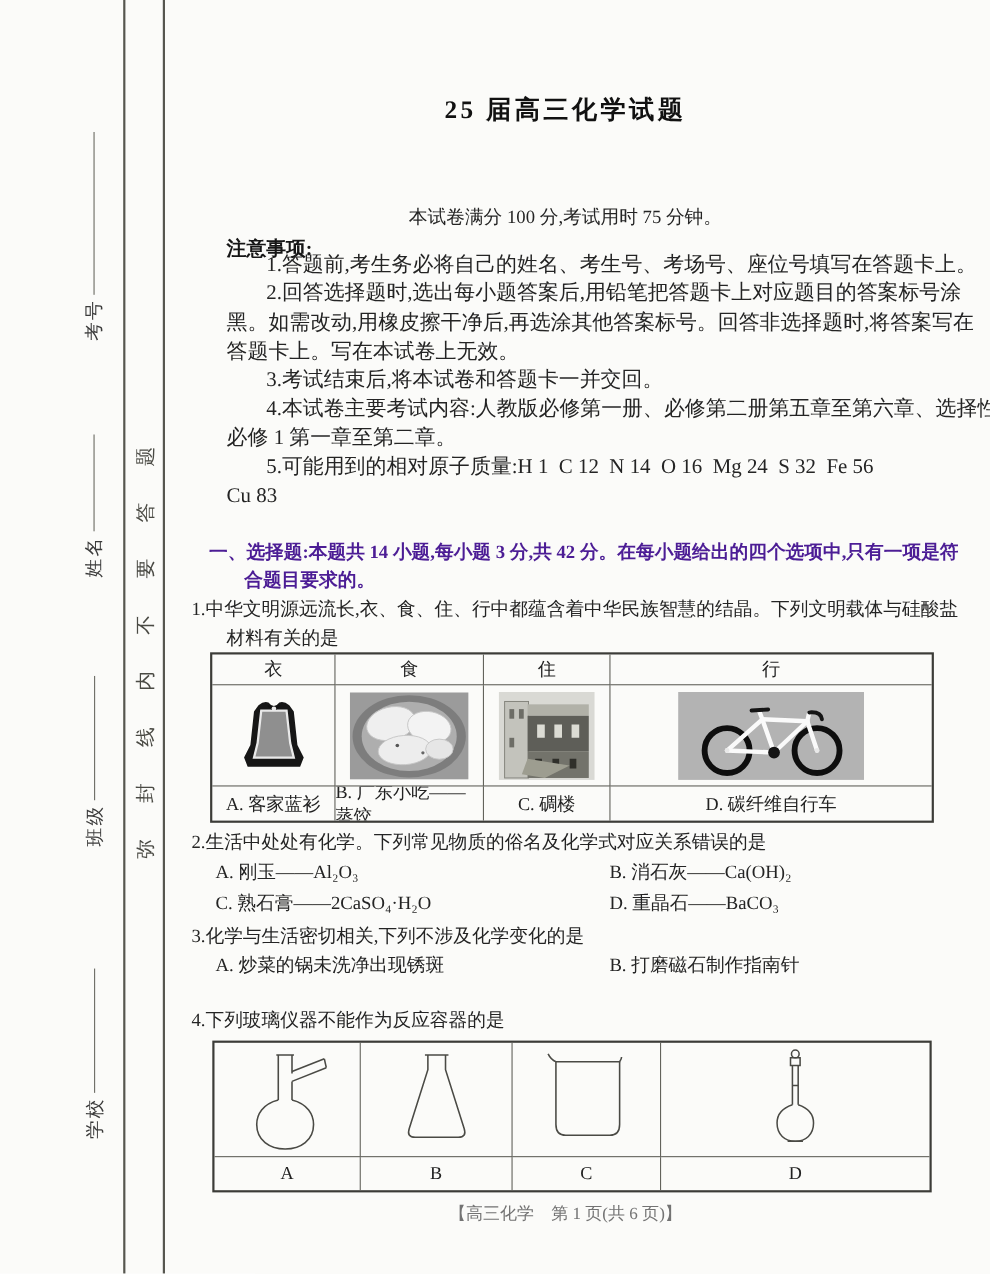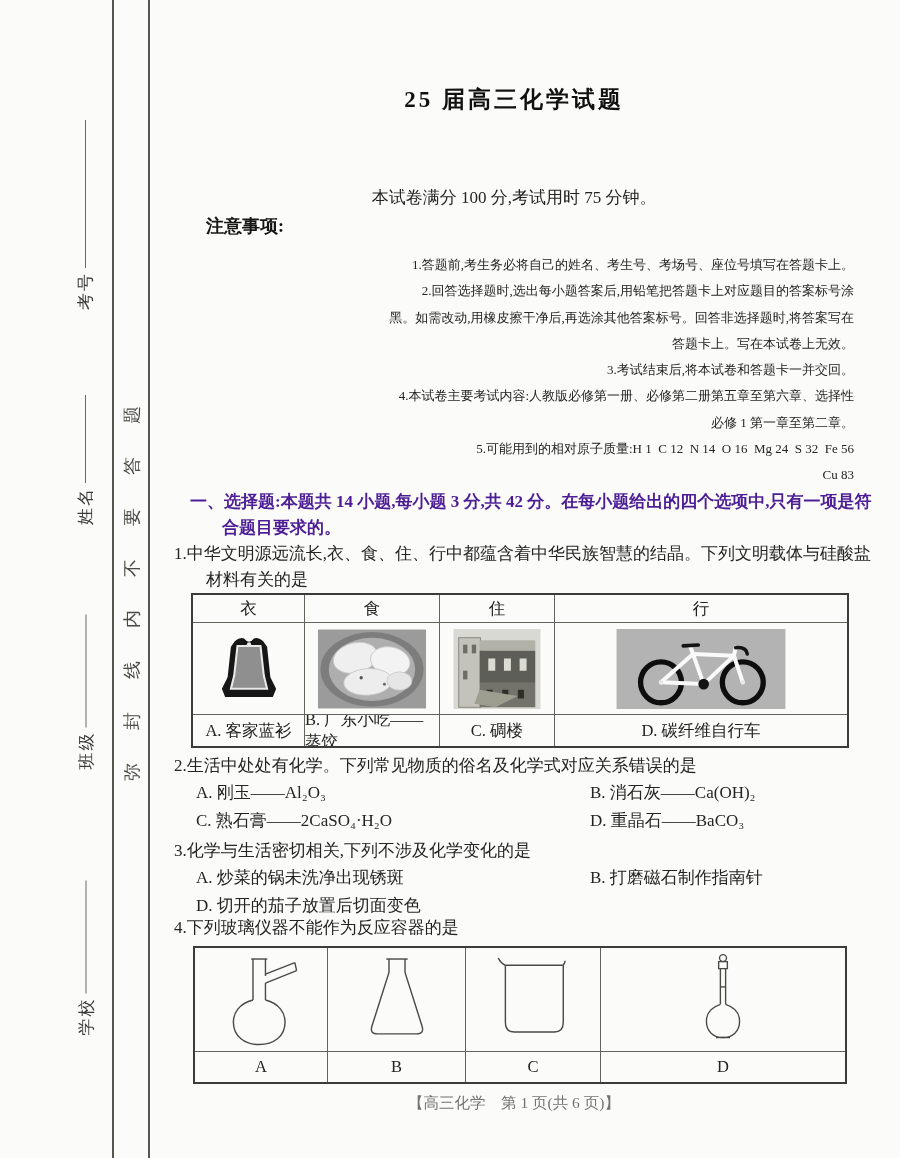--- a/index.html
+++ b/index.html
@@ -32,31 +32,31 @@
   
   .main { position:absolute; left:174px; top:0; width:690px; height:100%; }
   .abs { position:absolute; }
   .line { white-space:pre; }
   .exam-title {
     top:84px; left:0; width:680px; text-align:center;
     font-size:23px; font-weight:bold; letter-spacing:3px; color:#111;
   }
   .exam-info { top:186px; left:0; width:680px; text-align:center; font-size:17px; }
   .notice-head { top:214px; left:32px; font-size:18px; font-weight:bold; color:#161616; }
-  .notice-body { top:252px; left:32px; width:648px; font-size:13px; line-height:26.3px;text-align:right; }
+  .notice-body { top:228px; left:32px; width:648px; font-size:19px; line-height:26.3px; }
   .notice-body .ind { text-indent:36px; }
   .section-head { top:489px; left:16px; width:690px; font-size:17px; font-weight:bold; line-height:26.3px; color:#4c1d95; }
   .section-head .cont { padding-left:32px; }
   .qstem { font-size:17px; line-height:26.3px; }
   .q1 { top:541px; left:0; width:690px; }
   .q1 .cont { padding-left:32px; }
   .q2s { top:753px; left:0; }
   .q3s { top:838px; left:0; }
   .q4s { top:915px; left:0; }
-  .optrow { position:absolute; left:22px; width:660px; display:flex; font-size:17px; white-space:pre;gap:36px; }
+  .optrow { position:absolute; left:22px; width:660px; display:flex; font-size:17px; white-space:pre; }
   .optrow .o1 { width:358px; }
   .or1 { top:781px; } .or2 { top:809px; }
   .or3 { top:866px; } .or4 { top:894px; }
   
   .tbl { position:absolute; display:grid; border:2px solid #3c3c38; background:#fbfbf9; }
   .tbl .cell {
     border-right:1px solid #63635c; border-bottom:1px solid #63635c;
     display:flex; align-items:center; justify-content:center;
     font-size:16.5px; color:#222; overflow:hidden;
   }
@@ -206,21 +206,20 @@
       <span class="o1">C. 熟石膏——2CaSO₄·H₂O</span>
       <span class="o2">D. 重晶石——BaCO₃</span>
     </div>
 
     <div class="abs qstem q3s line">3.化学与生活密切相关,下列不涉及化学变化的是</div>
     <div class="optrow or3">
       <span class="o1">A. 炒菜的锅未洗净出现锈斑</span>
       <span class="o2">B. 打磨磁石制作指南针</span>
     </div>
     <div class="optrow or4">
-      <span class="o2">D. 切开的茄子放置后切面变色</span>
     </div>
 
     <div class="abs qstem q4s line">4.下列玻璃仪器不能作为反应容器的是</div>
 
     <div class="tbl t2">
       <div class="cell">
         <svg width="100" height="98" viewBox="0 0 110 110">
           <g fill="none" stroke="#4a4a45" stroke-width="1.6">
             <path d="M44 9 H62"></path>
             <path d="M46 9 V55"></path>

